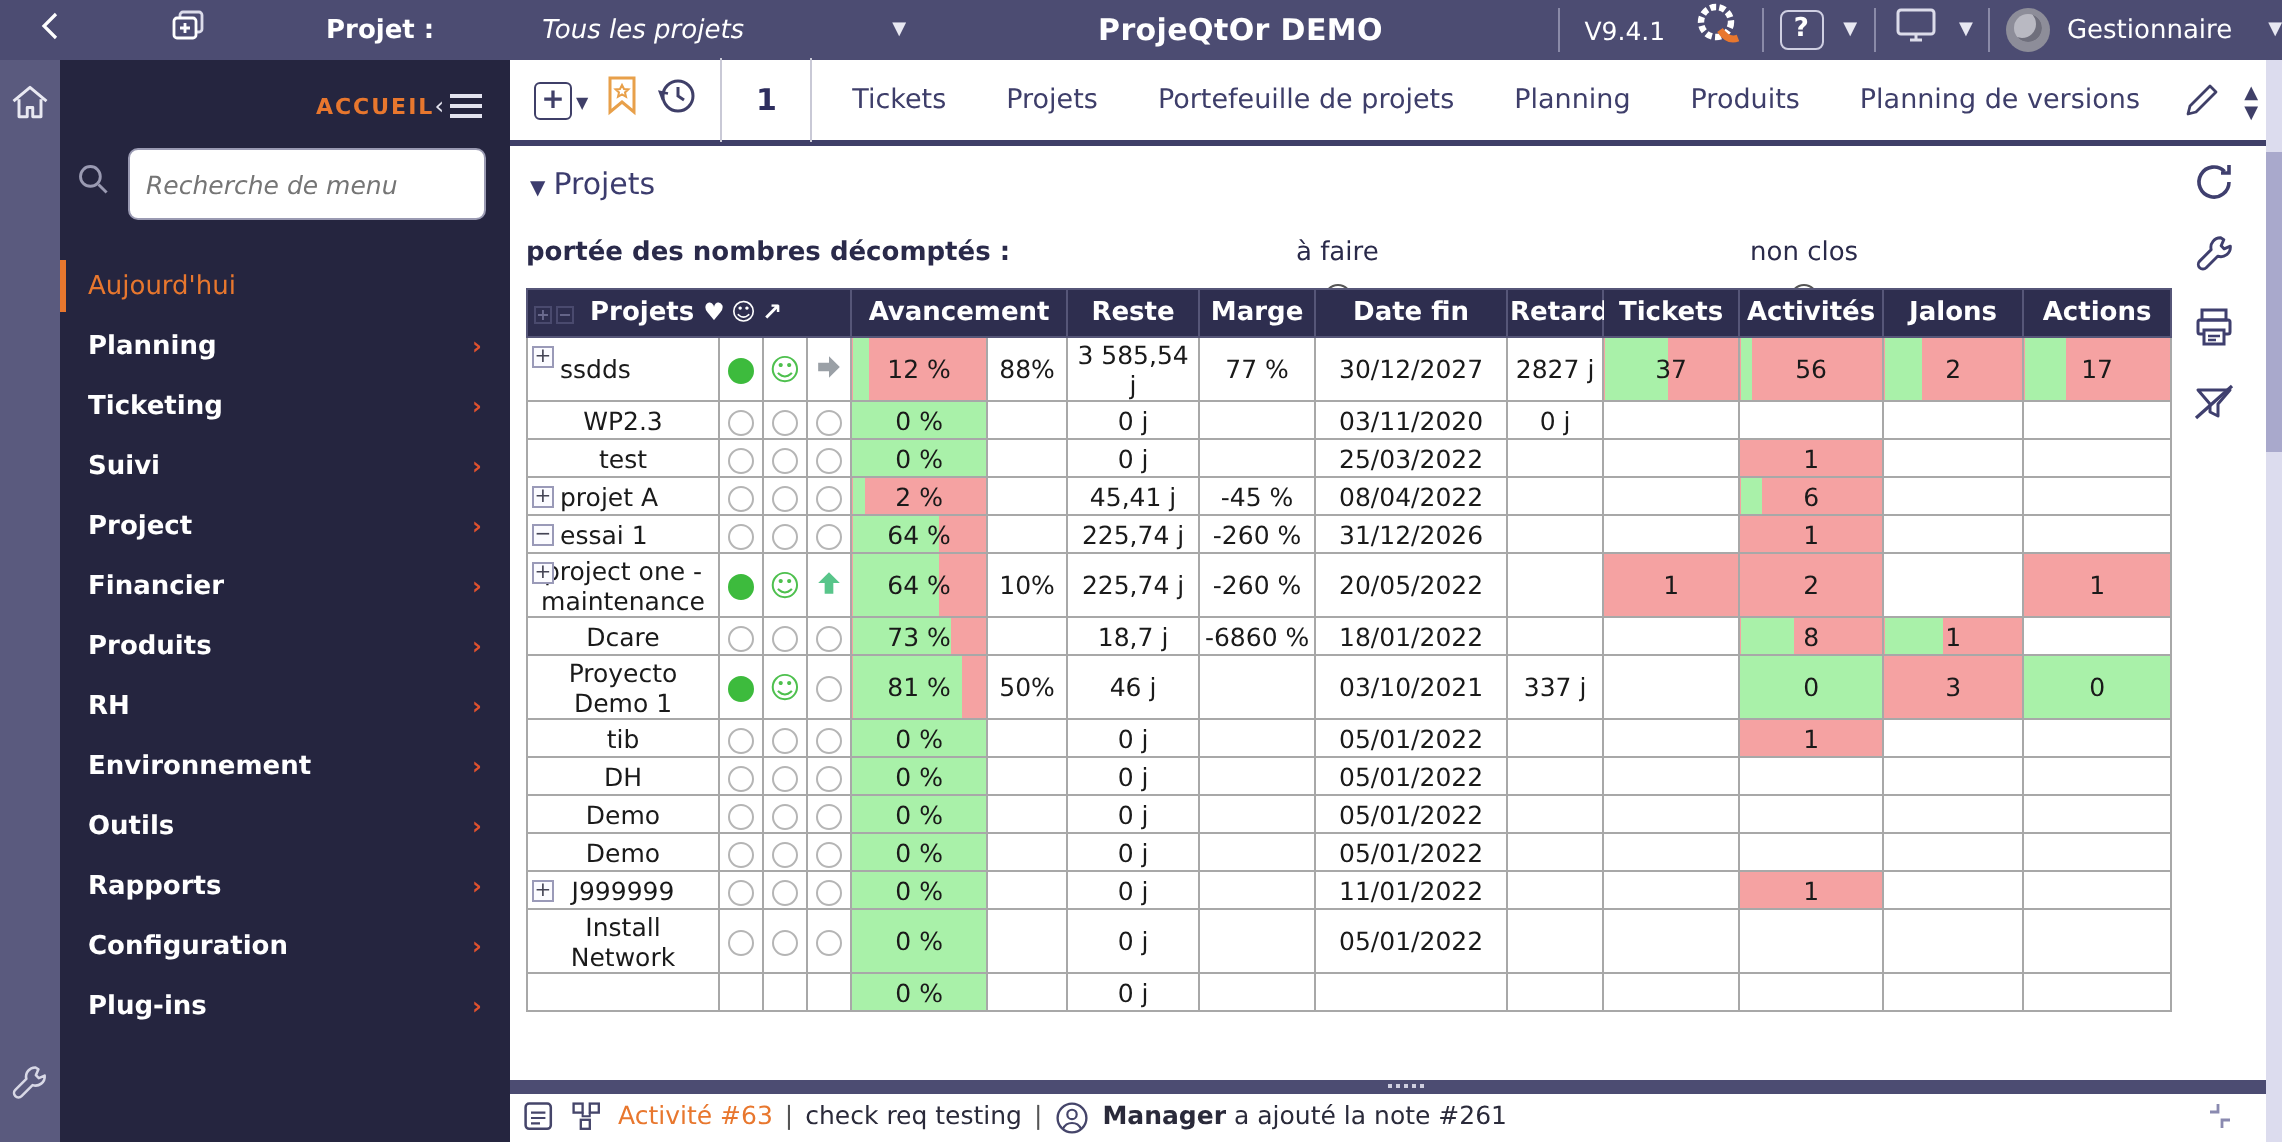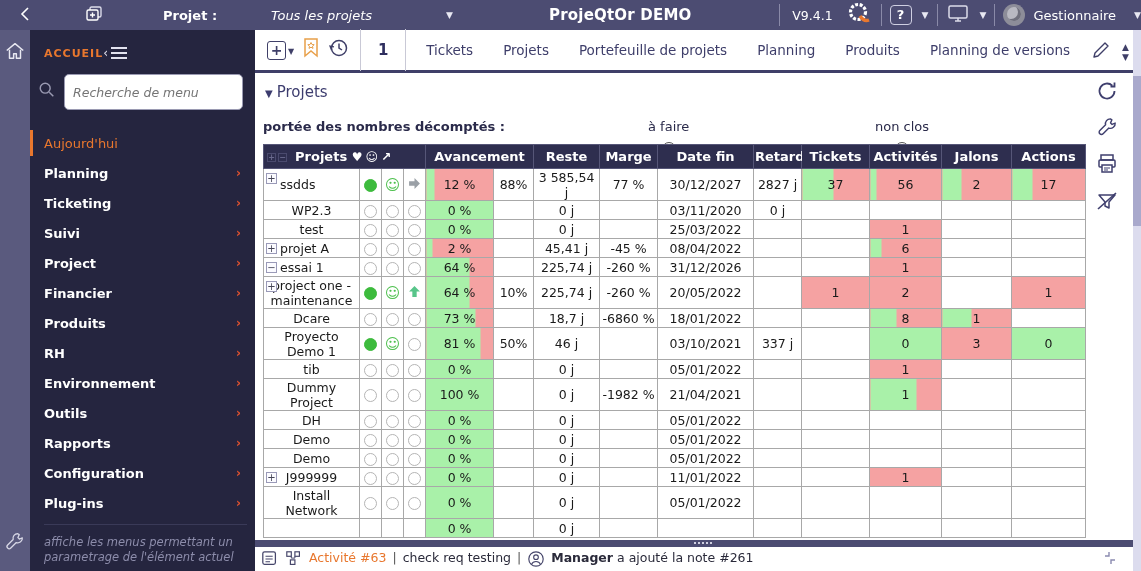--- a/index.html
+++ b/index.html
@@ -27,21 +27,21 @@
                   background:#b9b9c2; box-shadow:inset -3px -2px 0 #6f6f7c; }
   .uname { margin-right:8px; }
 
   
   .strip { position:absolute; top:30px; left:0; width:30px; height:541px; background:#5a5a7e; }
   .strip .homeic { position:absolute; top:10px; left:4px; }
   .strip .wrenchic { position:absolute; bottom:14px; left:4px; }
 
   
   .sidebar { position:absolute; top:30px; left:30px; width:225px; height:541px; background:#25253f; color:#fff; }
-  .sb-top { display:flex; align-items:center; justify-content:flex-start; padding:14px 14px 4px 14px; }
+  .sb-top { display:flex; align-items:center; justify-content:flex-end; padding:14px 14px 4px 14px; }
   .sb-accueil { color:#e8772e; font-weight:bold; font-size:11px; letter-spacing:1px; }
   .sb-collapse { color:#e3e3ef; cursor:pointer; display:flex; align-items:center; gap:3px; }
   .sb-collapse .lt { font-size:12px; }
   .burger { display:inline-block; width:16px; }
   .burger i { display:block; height:2px; background:#e3e3ef; margin:3px 0; }
   .sb-search { display:flex; align-items:center; gap:8px; padding:8px 12px 4px 8px; }
   .sb-search input { flex:1; height:36px; border:1px solid #9a9ab2; border-radius:5px; padding:0 8px;
                      font-style:italic; font-size:12.5px; color:#555; font-family:"DejaVu Sans",sans-serif; background:#fff; }
   .sb-items { margin-top:14px; }
   .sb-item { position:relative; height:30px; display:flex; align-items:center; padding:0 14px;
@@ -246,21 +246,20 @@
       </div>
       <div class="sb-item">
         <span>Configuration</span>
         <span class="chev">›</span>
       </div>
       <div class="sb-item">
         <span>Plug-ins</span>
         <span class="chev">›</span>
       </div>
     </div>
-  <div class="sb-hint">affiche les menus permettant un parametrage de l'élément actuel</div>
 </div>
 
 <div class="main">
 
   <div class="tabbar">
     <div class="tb-ico">
       <span style="display:flex;align-items:flex-start;">
         <span class="plusbox">+</span>
         <span class="plus-caret" style="margin-left:2px;margin-top:6px;">▼</span>
       </span>
@@ -500,36 +499,20 @@
               <td></td>
               <td>0 j</td>
               <td></td>
               <td>05/01/2022</td>
               <td></td>
               <td></td>
               <td style="background: rgb(245, 162, 162);">1</td>
               <td></td>
               <td></td>
             </tr>
-            <tr class="tr-t">
-              <td class="namecell"><span>Dummy Project</span></td>
-              <td><span class="circ"></span></td>
-              <td><span class="circ"></span></td>
-              <td><span class="circ"></span></td>
-              <td style="background: rgb(169, 241, 169);">100 %</td>
-              <td></td>
-              <td>0 j</td>
-              <td class="tx-red">-1982 %</td>
-              <td>21/04/2021</td>
-              <td></td>
-              <td></td>
-              <td style="background: linear-gradient(to right, rgb(169, 241, 169) 65%, rgb(245, 162, 162) 65%);">1</td>
-              <td></td>
-              <td></td>
-            </tr>
             <tr class="tr-n">
               <td class="namecell"><span>DH</span></td>
               <td><span class="circ"></span></td>
               <td><span class="circ"></span></td>
               <td><span class="circ"></span></td>
               <td style="background: rgb(169, 241, 169);">0 %</td>
               <td></td>
               <td>0 j</td>
               <td></td>
               <td>05/01/2022</td>

